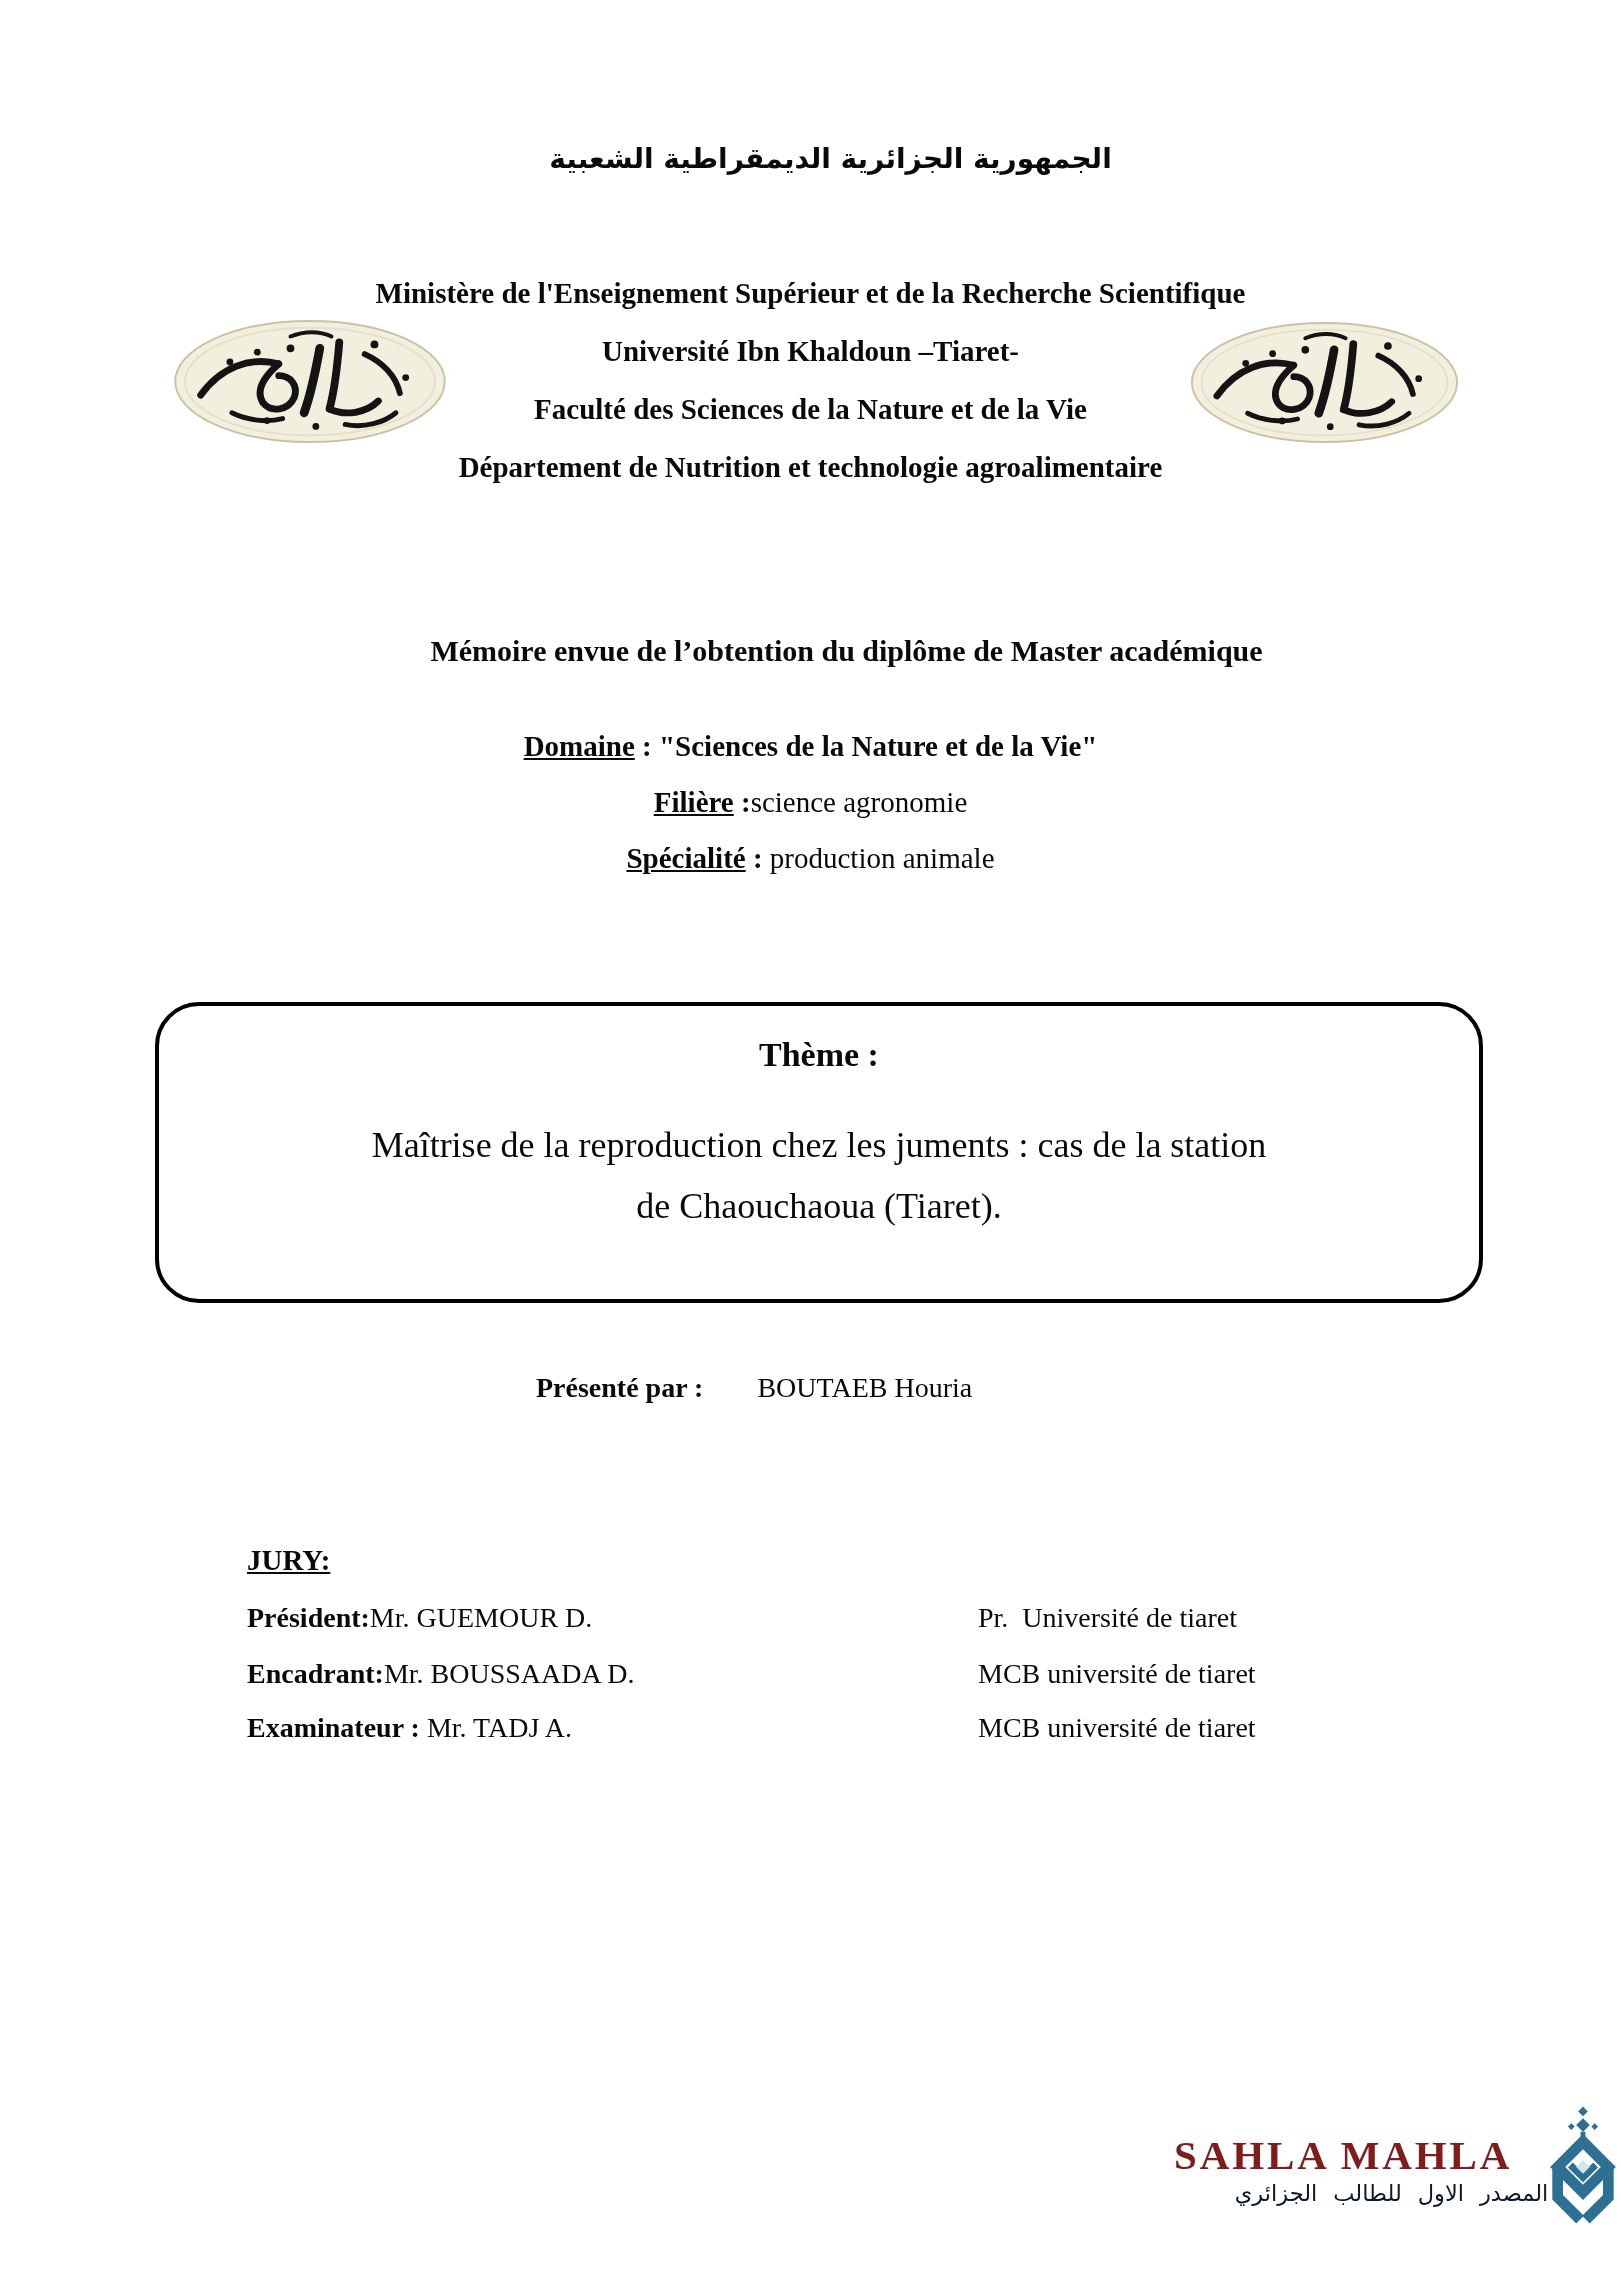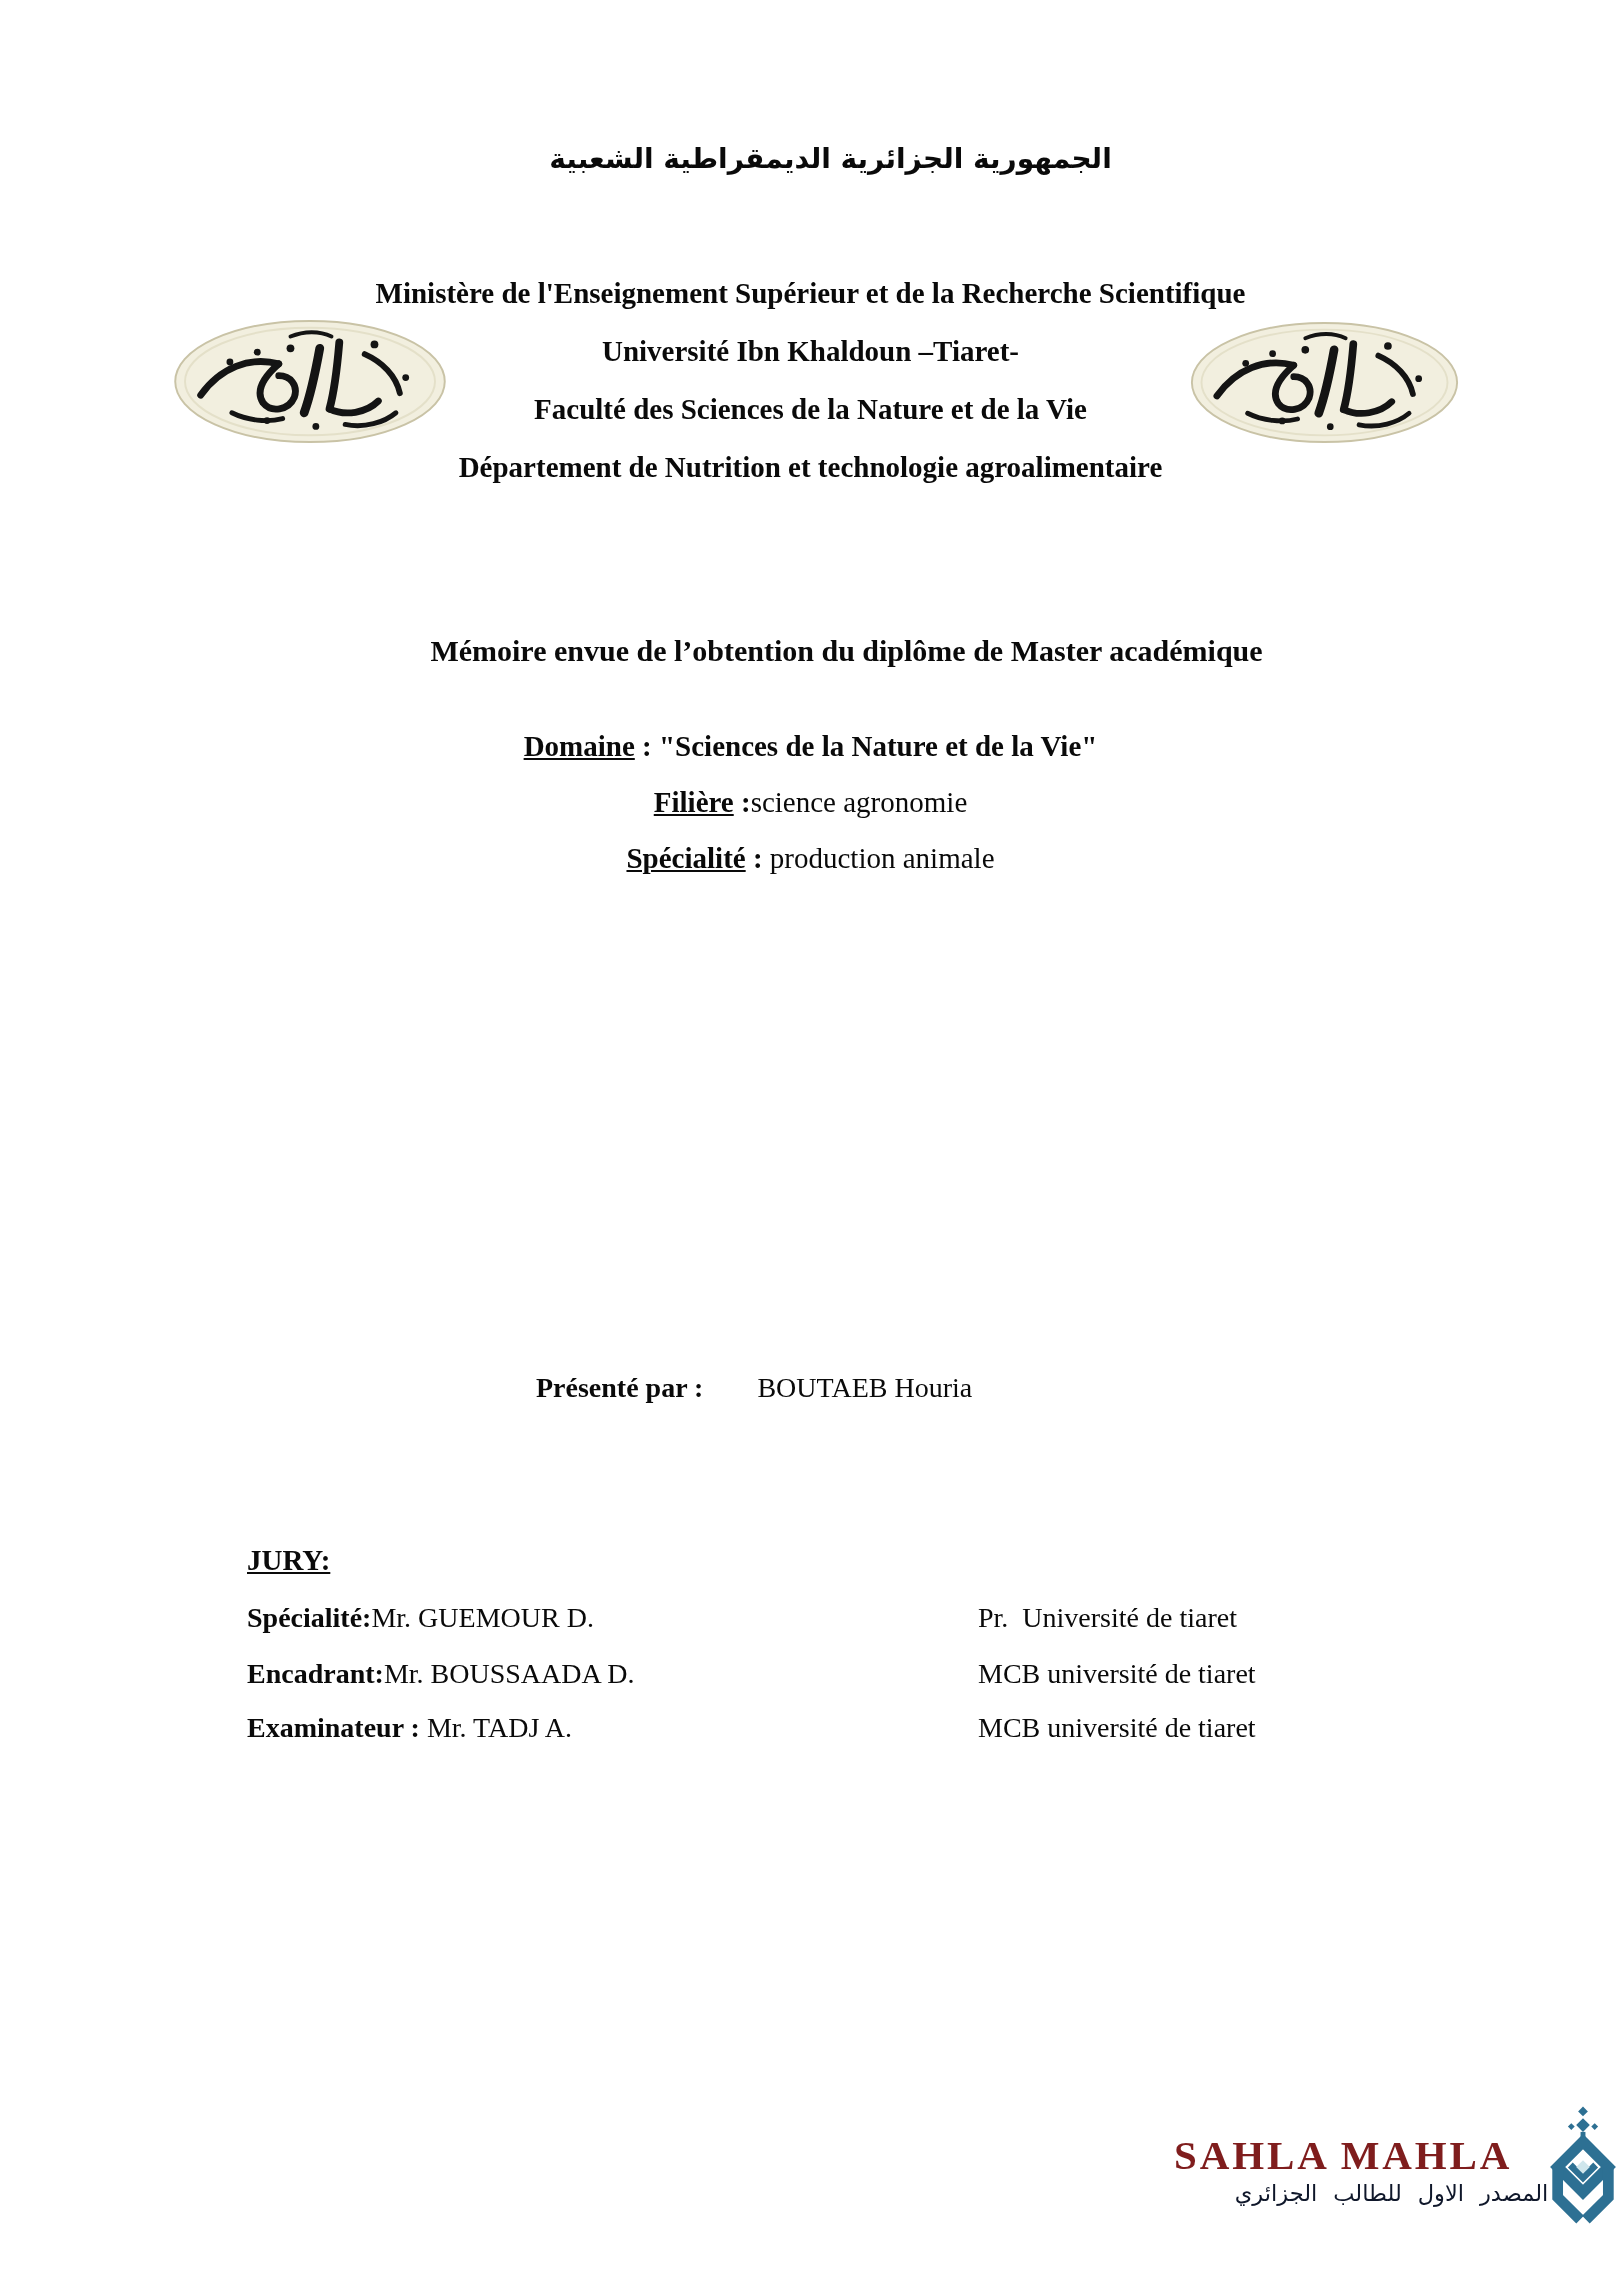--- a/index.html
+++ b/index.html
@@ -138,30 +138,37 @@
   </div>
 
   <div class="center deg-row deg-filiere">
     <span class="bold ul">Filière</span><span class="bold prewrap"> :</span><span>science agronomie</span>
   </div>
 
   <div class="center deg-row deg-specialite">
     <span class="bold ul">Spécialité</span><span class="bold prewrap"> : </span><span>production animale</span>
   </div>
 
+  <div class="theme-box">
+    <div class="theme-heading">Thème :</div>
+    <div class="theme-title">
+      <div>Maîtrise de la reproduction chez les juments : cas de la station</div>
+      <div>de Chaouchaoua (Tiaret).</div>
+    </div>
+  </div>
 
   <div class="presente">
     <span class="bold">Présenté par :</span>
     <span>BOUTAEB Houria</span>
   </div>
 
   <div class="jury-heading">JURY:</div>
 
   <div class="jury-row jr-1">
-    <span class="bold prewrap jury-label">Spécialité:</span><span>Mr. GUEMOUR D.</span>
+    <span class="bold prewrap jury-label">Président:</span><span>Mr. GUEMOUR D.</span>
     <span class="jury-rank prewrap">Pr.  Université de tiaret</span>
   </div>
 
   <div class="jury-row jr-2">
     <span class="bold prewrap jury-label">Encadrant:</span><span>Mr. BOUSSAADA D.</span>
     <span class="jury-rank prewrap">MCB université de tiaret</span>
   </div>
 
   <div class="jury-row jr-3">
     <span class="bold prewrap jury-label">Examinateur : </span><span>Mr. TADJ A.</span>

